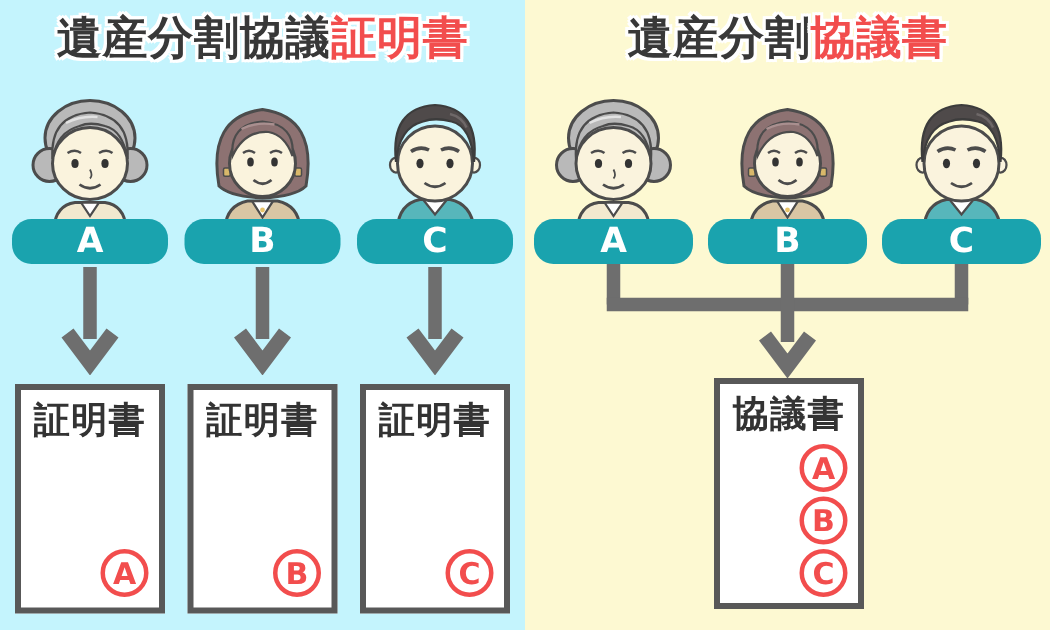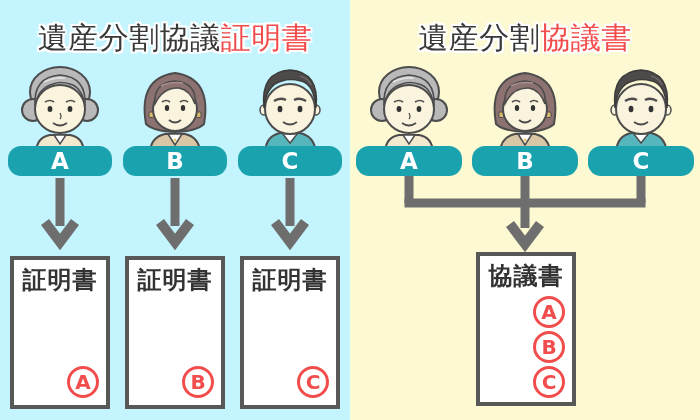--- a/index.html
+++ b/index.html
@@ -4,22 +4,22 @@
 <style>
   * { box-sizing: border-box; }
   body { margin: 0; font-family: "DejaVu Sans", "Liberation Sans", sans-serif; }
 
   .canvas { position: relative; width: 700px; height: 420px; display: flex; overflow: hidden; }
   .panel { position: relative; width: 350px; height: 420px; }
   .panel.left  { background: #c4f4fd; }
   .panel.right { background: #fdf9d2; padding-left: 12px; }
 
   .title {
-    margin: 13px; position: absolute; top: 5px; left: 0; right: 0;
-    text-align: center; font-size: 30px; font-weight: 400; color: #383838;
+    margin: 0; position: absolute; top: 5px; left: 0; right: 0;
+    text-align: center; font-size: 30px; font-weight: 700; color: #383838;
     letter-spacing: 0.5px; white-space: nowrap;
     text-shadow: 2px 0 0 #fff, -2px 0 0 #fff, 0 2px 0 #fff, 0 -2px 0 #fff,
                  2px 2px 0 #fff, -2px 2px 0 #fff, 2px -2px 0 #fff, -2px -2px 0 #fff;
   }
   .title .accent { color: #f24d4d; }
 
   .cols, .persons-row {
     position: absolute; top: 50px; left: 0; right: 0;
     display: flex; justify-content: space-between; padding: 0 8px;
   }

